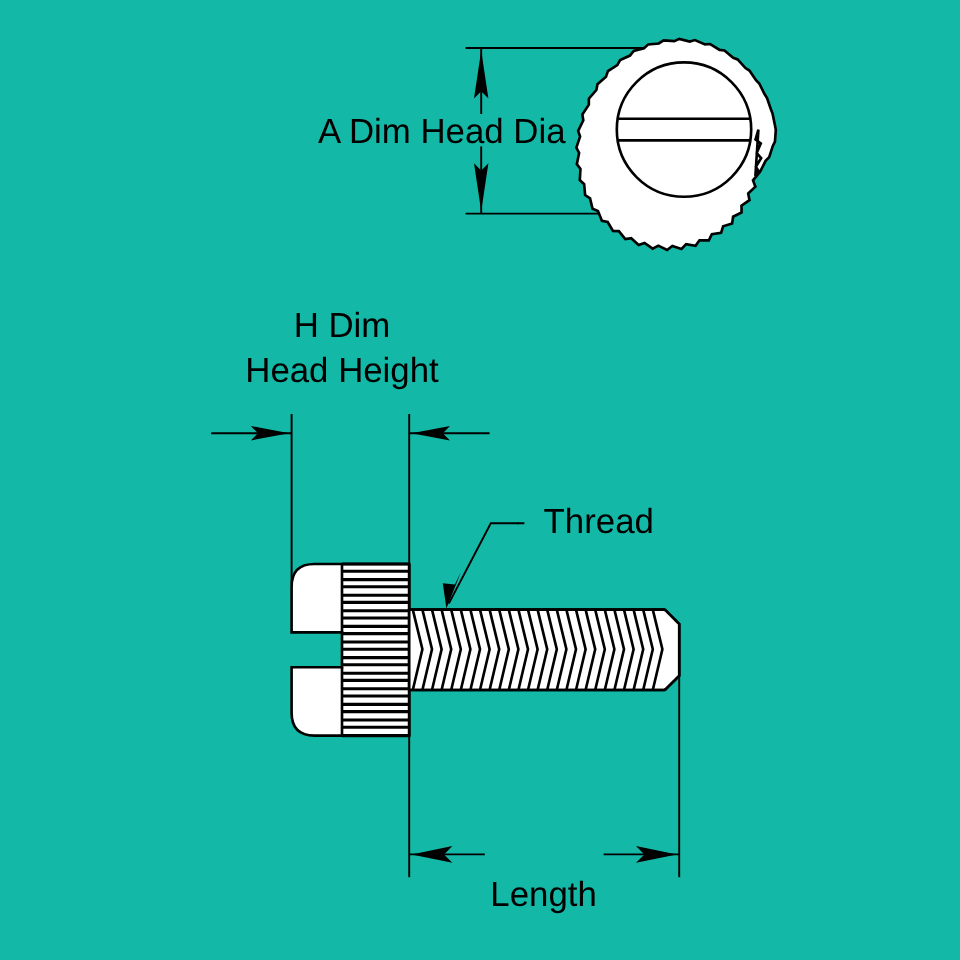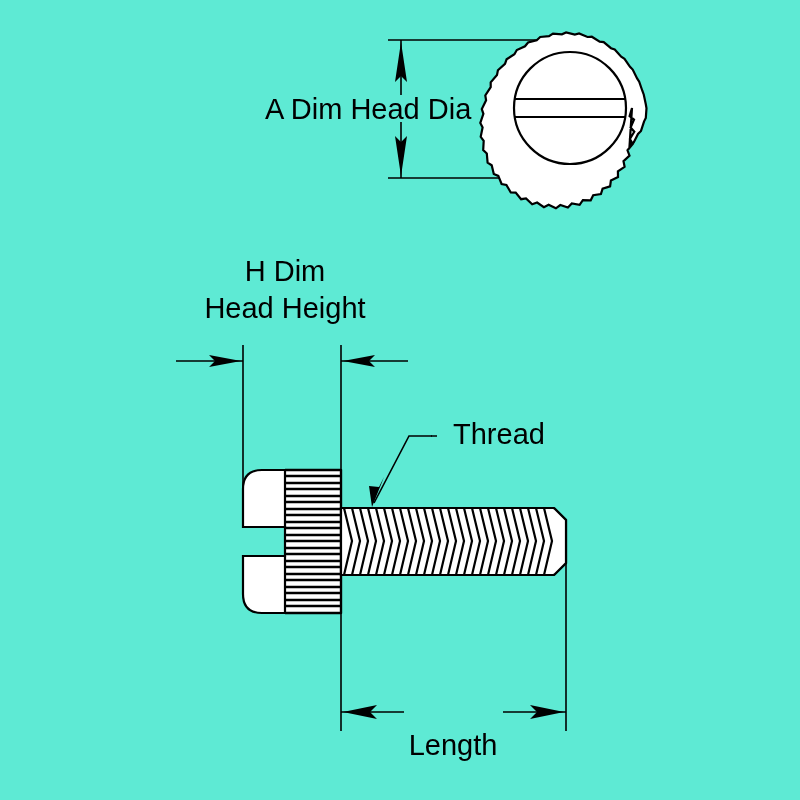--- a/index.html
+++ b/index.html
@@ -10,21 +10,21 @@
   body {
     width: 800px;
     height: 800px;
     overflow: hidden;
     font-family: "Liberation Sans", sans-serif;
   }
   #drawing-root {
     position: relative;
     width: 800px;
     height: 800px;
-    background: #5eead4;
+    background: #14b8a6;
   }
   svg#drawing {
     display: block;
     width: 800px;
     height: 800px;
   }
   .dim-text {
     font-family: "Liberation Sans", sans-serif;
     font-size: 29px;
     fill: #000000;

